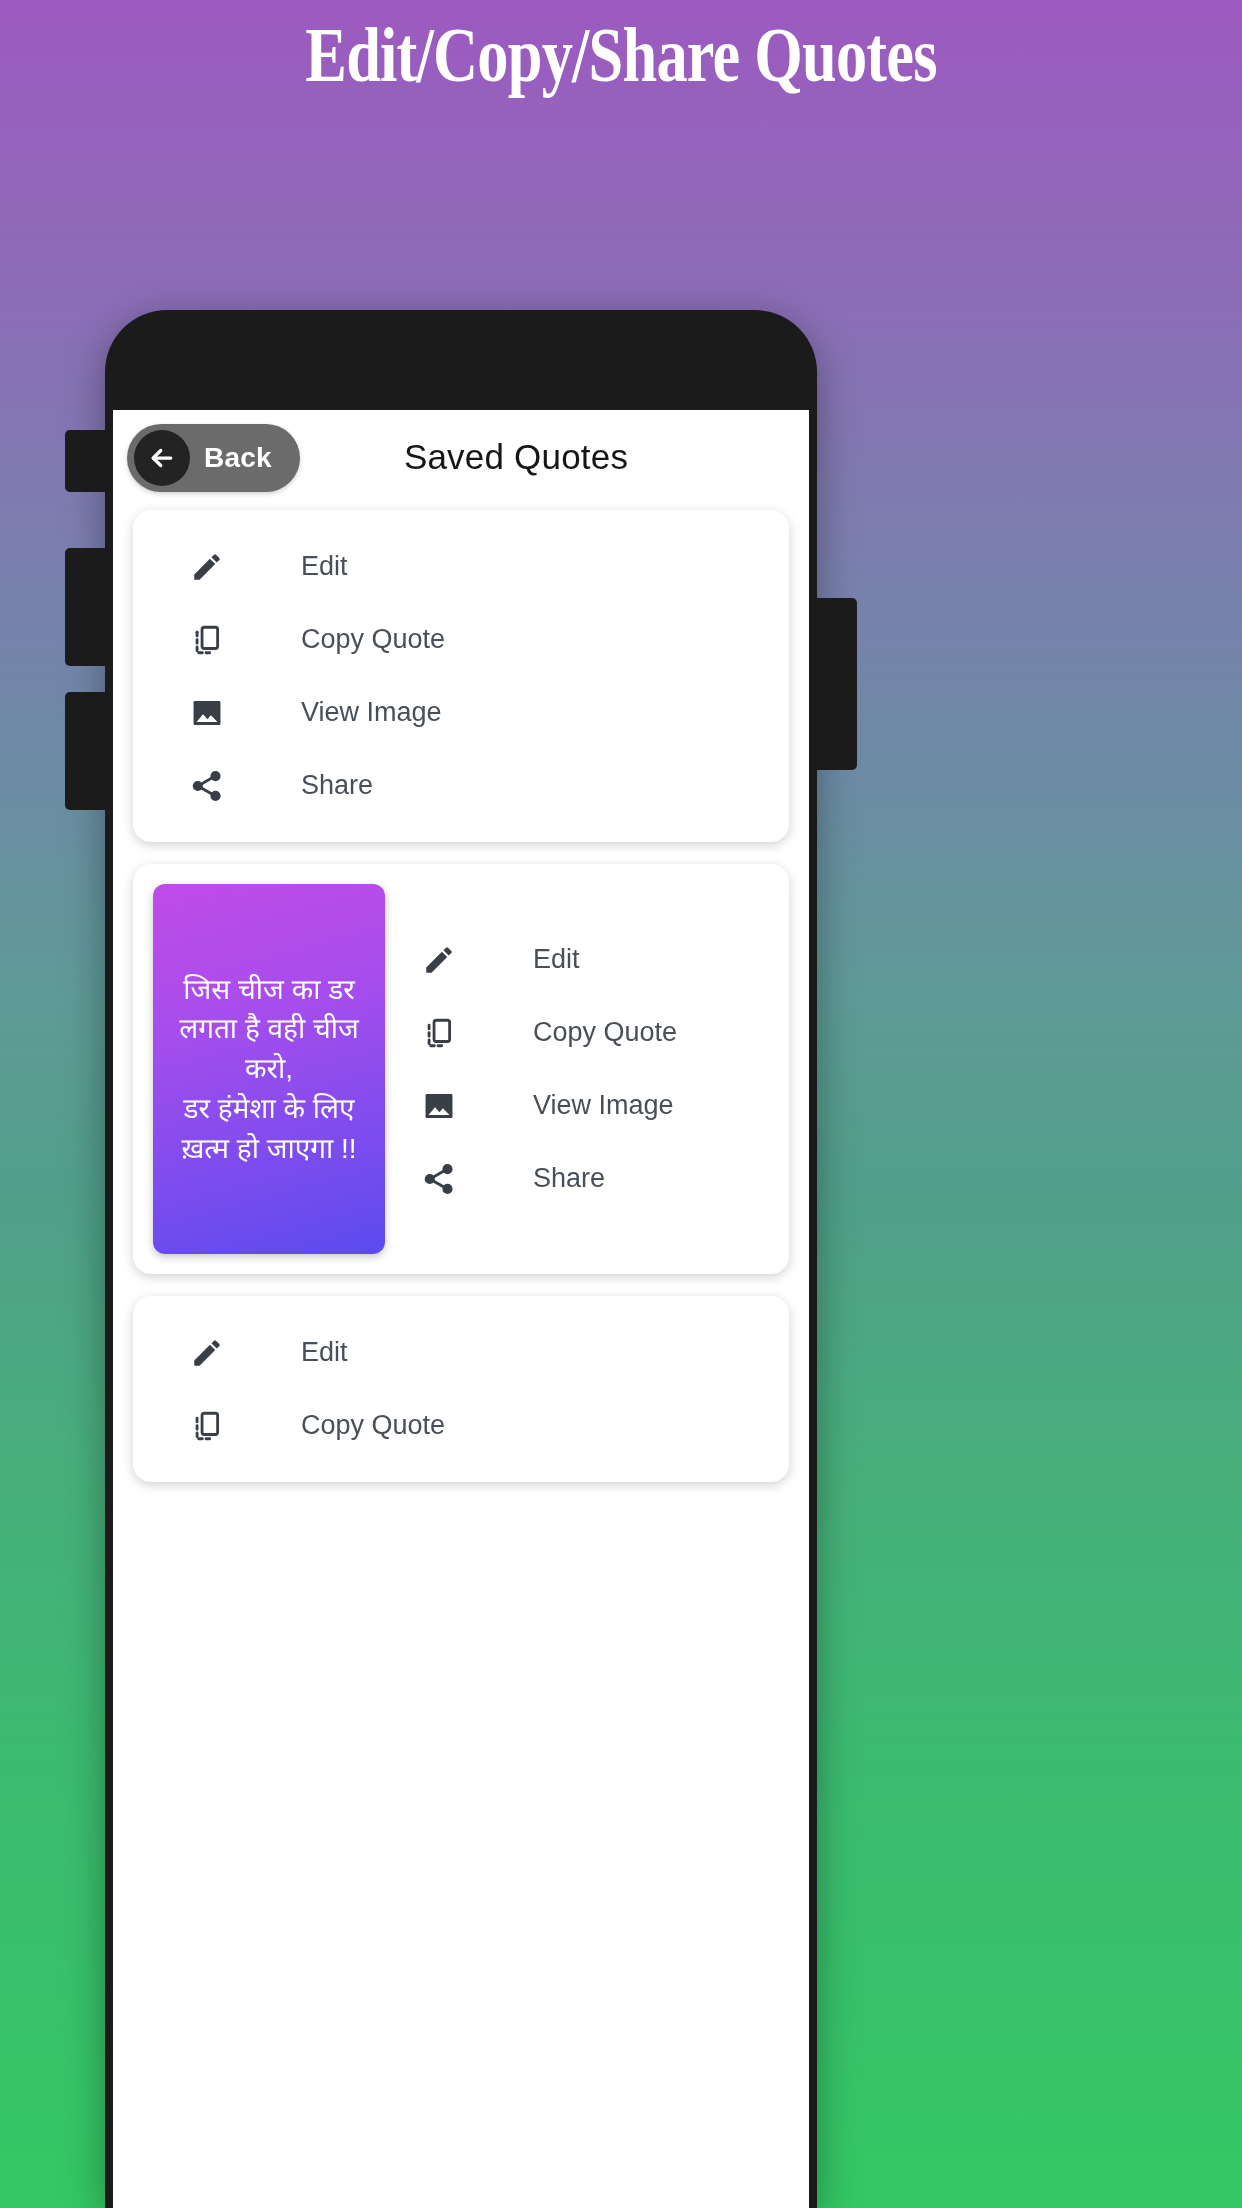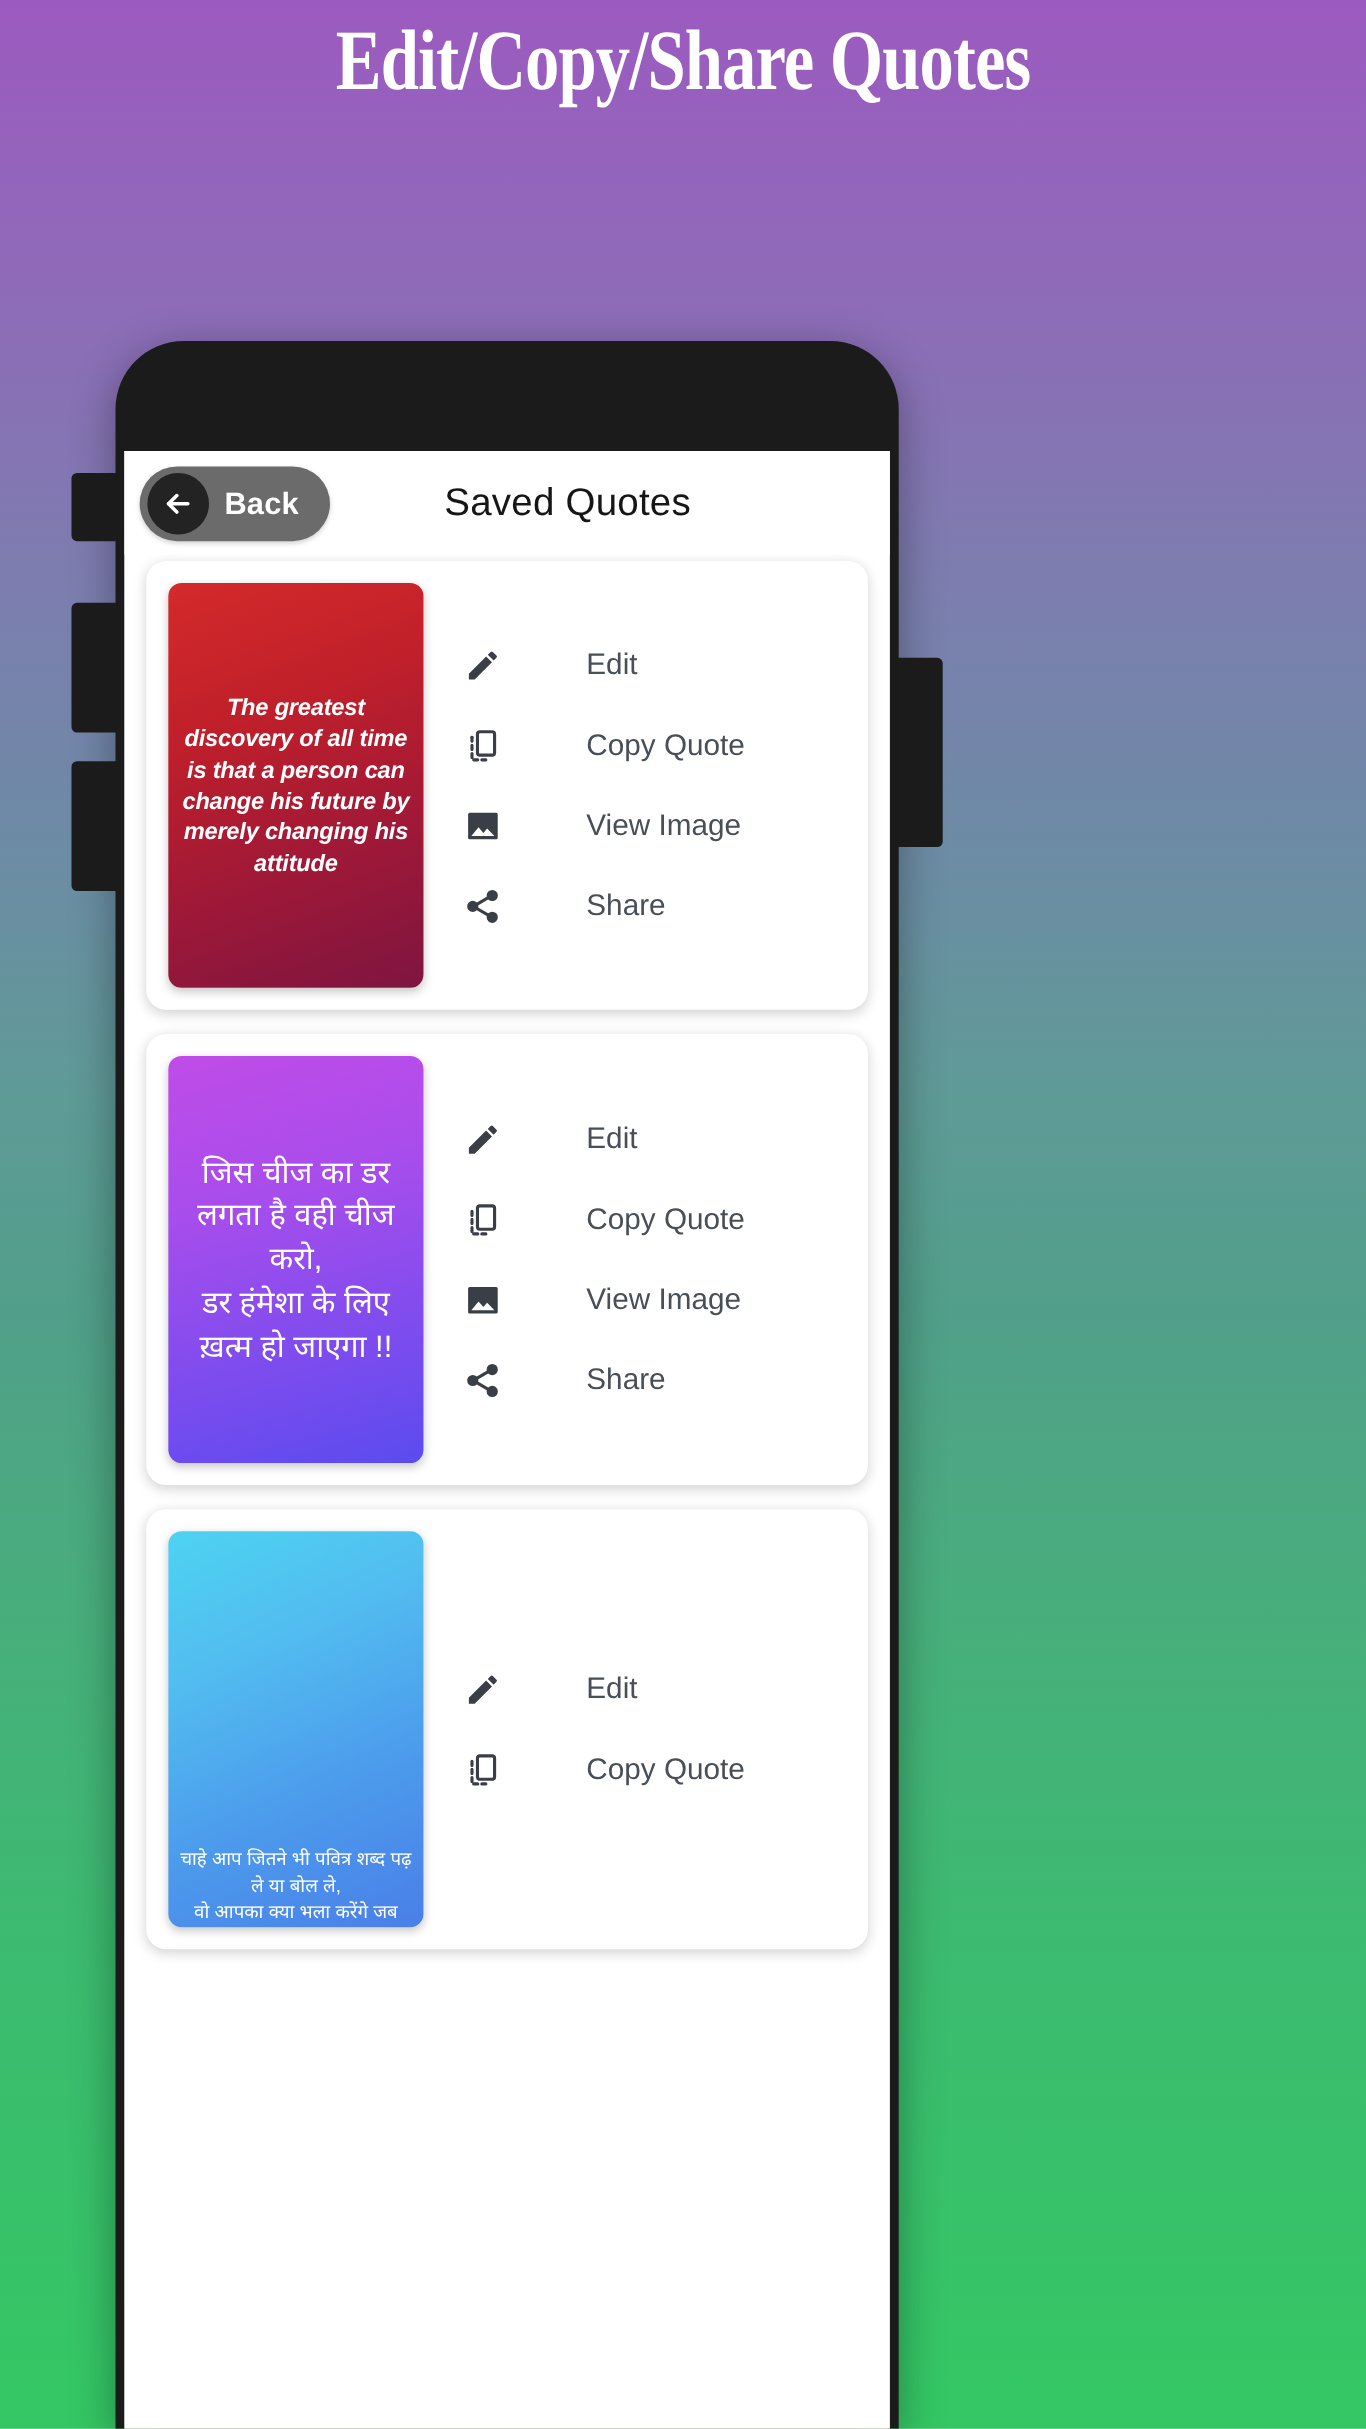--- a/index.html
+++ b/index.html
@@ -145,28 +145,20 @@
           </svg>
         </span>
         <span class="back-label">Back</span>
       </div>
       <div class="app-title">Saved Quotes</div>
     </div>
 
     <div class="list">
 
       <div class="quote-card">
-        <div class="thumb h1" style="background:linear-gradient(160deg,#D42A2A 0%,#C0202A 32%,#9E1838 68%,#7E1540 100%);">
-          <div class="thumb-text t-en">The greatest
-discovery of all time
-is that a person can
-change his future by
-merely changing his
-attitude</div>
-        </div>
         <div class="actions">
           <div class="action-row">
             <span class="action-icon">
               <svg width="34" height="34" viewBox="0 0 24 24" fill="currentColor">
                 <path d="M3 17.25V21h3.75L17.81 9.94l-3.75-3.75L3 17.25zM20.71 7.04a1 1 0 000-1.41l-2.34-2.34a1 1 0 00-1.41 0l-1.83 1.83 3.75 3.75 1.83-1.83z"></path>
               </svg>
             </span>
             <span class="action-label">Edit</span>
           </div>
           <div class="action-row">
@@ -248,25 +240,20 @@
                 <line x1="7.8" y1="10.8" x2="15.7" y2="6.2"></line>
                 <line x1="7.8" y1="13.2" x2="15.7" y2="17.8"></line>
               </svg>
             </span>
             <span class="action-label">Share</span>
           </div>
         </div>
       </div>
 
       <div class="quote-card partial">
-        <div class="thumb h3 t3" style="background:linear-gradient(155deg,#4DD3F2 0%,#52BDF0 30%,#4C9BEC 65%,#4A7FE8 100%);">
-          <div class="thumb-text t-hi-sm">चाहे आप जितने भी पवित्र शब्द पढ़
-ले या बोल ले,
-वो आपका क्या भला करेंगे जब</div>
-        </div>
         <div class="actions">
           <div class="action-row">
             <span class="action-icon">
               <svg width="34" height="34" viewBox="0 0 24 24" fill="currentColor">
                 <path d="M3 17.25V21h3.75L17.81 9.94l-3.75-3.75L3 17.25zM20.71 7.04a1 1 0 000-1.41l-2.34-2.34a1 1 0 00-1.41 0l-1.83 1.83 3.75 3.75 1.83-1.83z"></path>
               </svg>
             </span>
             <span class="action-label">Edit</span>
           </div>
           <div class="action-row">

